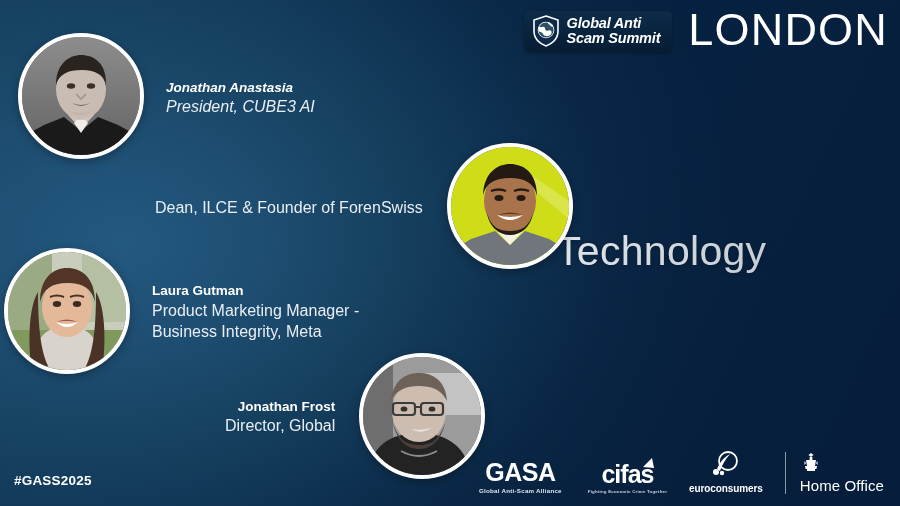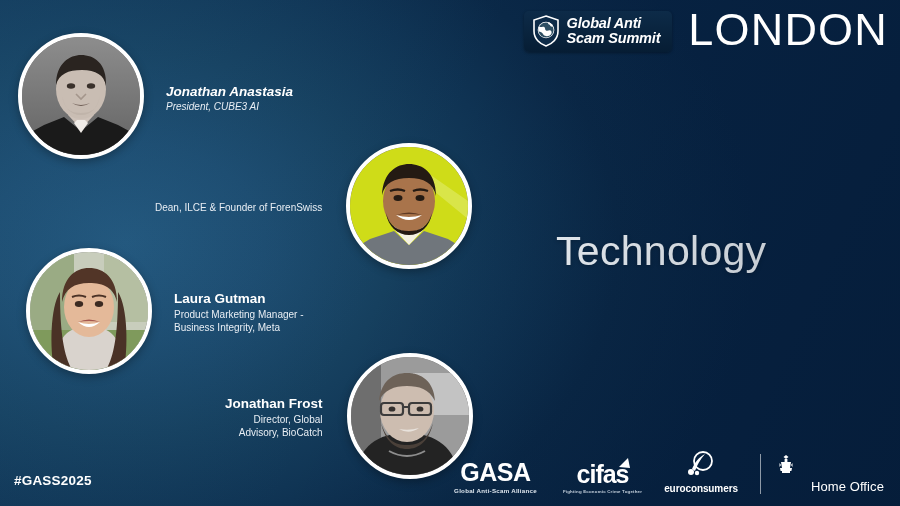--- a/index.html
+++ b/index.html
@@ -52,21 +52,21 @@
     border:4px solid #ffffff;overflow:hidden;flex:0 0 auto;
     box-shadow:0 3px 10px rgba(0,0,0,.30);
     position:relative;background:#7a7a7a;
   }
   .avatar .ph{position:absolute;inset:0;}
   .info{white-space:nowrap;}
   .info .nm{
     color:#ffffff;font-weight:bold;font-size:13.5px;line-height:1.32;
   }
   .info .rl{
-    color:#e8eef4;font-size:10px;line-height:1.32;font-weight:400;
+    color:#e8eef4;font-size:16px;line-height:1.32;font-weight:400;
   }
   .align-r{text-align:right;}
   .align-l{text-align:left;}
 
   
   .hashtag{
     position:absolute;left:14px;bottom:18px;
     color:#ffffff;font-size:13.5px;font-weight:bold;letter-spacing:.2px;z-index:6;
   }
 
@@ -80,21 +80,21 @@
     color:#fff;font-size:25px;font-weight:bold;letter-spacing:-.5px;line-height:1;
     display:flex;align-items:center;
   }
   .gasa-f .sub{
     color:#dfe7ef;font-size:6.2px;letter-spacing:.25px;margin-top:2px;font-weight:600;
   }
   .cifas .word{color:#fff;font-size:25px;font-weight:bold;letter-spacing:-1px;line-height:1;position:relative;}
   .cifas .sub{color:#c6d2de;font-size:4.4px;letter-spacing:.2px;margin-top:2px;font-weight:600;}
   .euroc .word{color:#fff;font-size:10px;font-weight:bold;letter-spacing:-.1px;margin-top:3px;}
   .hoffice{display:flex;align-items:center;gap:8px;padding-left:14px;border-left:1px solid rgba(255,255,255,.55);}
-  .hoffice .word{color:#fff;font-size:13px;font-weight:400;letter-spacing:.1px;margin-left:36px;}
+  .hoffice .word{color:#fff;font-size:15px;font-weight:400;letter-spacing:.1px;}
 </style>
 </head>
 <body>
 
 <div id="slide">
 
   <div class="hdr">
 
     <div class="gasa-badge">
       <span style="display:block;width:28px;height:32px;">
@@ -165,21 +165,21 @@
           <ellipse cx="70" cy="51" rx="4.5" ry="3" fill="#241a13"></ellipse>
           <path d="M40 44 Q48 41 55 44" stroke="#241a13" stroke-width="2.4" fill="none"></path>
           <path d="M63 44 Q70 41 78 44" stroke="#241a13" stroke-width="2.4" fill="none"></path>
           <path d="M46 68 Q59 78 72 68 Q59 72 46 68 Z" fill="#ffffff"></path>
           <path d="M46 68 Q59 63 72 68 Q59 66 46 68 Z" fill="#5e3a24"></path>
         </svg>
       </span>
     </div>
   </div>
 
-  <div class="speaker left-photo" style="left:26px;top:248px;gap:22px;">
+  <div class="speaker left-photo" style="left:4px;top:248px;gap:22px;">
     <div class="avatar">
       <span class="ph">
         <svg width="118" height="118" viewBox="0 0 118 118" preserveAspectRatio="xMidYMid slice">
           <rect width="118" height="118" fill="#c8cdbc"></rect>
           <rect x="0" y="0" width="44" height="78" fill="#9aab84"></rect>
           <rect x="74" y="0" width="44" height="70" fill="#b5bfa2"></rect>
           <rect x="0" y="78" width="118" height="40" fill="#7f9a5c"></rect>
           <path d="M26 118 C24 92 34 74 59 74 C84 74 94 92 92 118 Z" fill="#d9d3cd"></path>
           <path d="M30 40 C30 82 34 104 42 118 L24 118 C20 96 20 56 30 40 Z" fill="#4a3226"></path>
           <path d="M88 40 C88 82 84 104 76 118 L94 118 C98 96 98 56 88 40 Z" fill="#4a3226"></path>
@@ -198,21 +198,20 @@
       <div class="nm">Laura Gutman</div>
       <div class="rl">Product Marketing Manager -</div>
       <div class="rl">Business Integrity, Meta</div>
     </div>
   </div>
 
   <div class="speaker right-photo" style="left:225px;top:353px;gap:24px;">
     <div class="info align-r" style="padding-top:2px;">
       <div class="nm">Jonathan Frost</div>
       <div class="rl">Director, Global</div>
-      <div class="rl">Advisory, BioCatch</div>
     </div>
     <div class="avatar">
       <span class="ph">
         <svg width="118" height="118" viewBox="0 0 118 118" preserveAspectRatio="xMidYMid slice">
           <rect width="118" height="118" fill="#9b9b9b"></rect>
           <rect x="62" y="16" width="56" height="42" fill="#c3c3c3"></rect>
           <rect x="0" y="0" width="30" height="118" fill="#6e6e6e"></rect>
           <path d="M4 118 C8 90 26 76 56 76 C86 76 104 92 108 118 Z" fill="#232323"></path>
           <ellipse cx="56" cy="54" rx="27" ry="31" fill="#cdbdb0"></ellipse>
           <path d="M28 44 C30 24 42 16 56 16 C70 16 83 24 84 44 C78 32 68 29 56 29 C43 29 33 33 28 44 Z" fill="#6d6258"></path>

